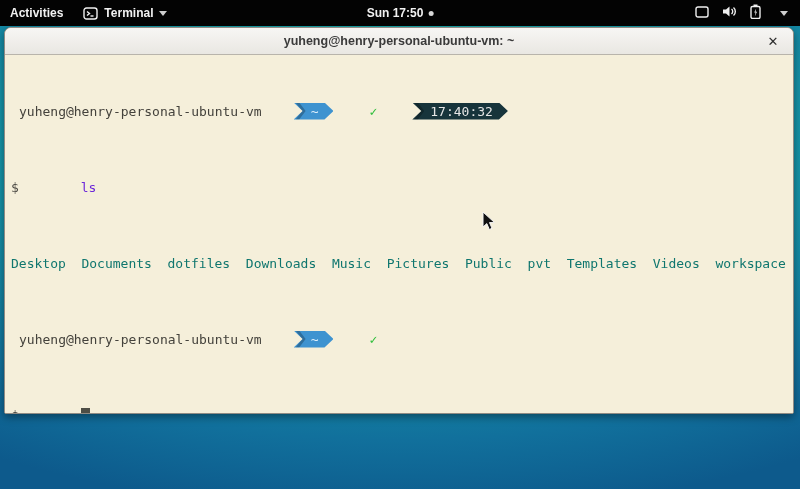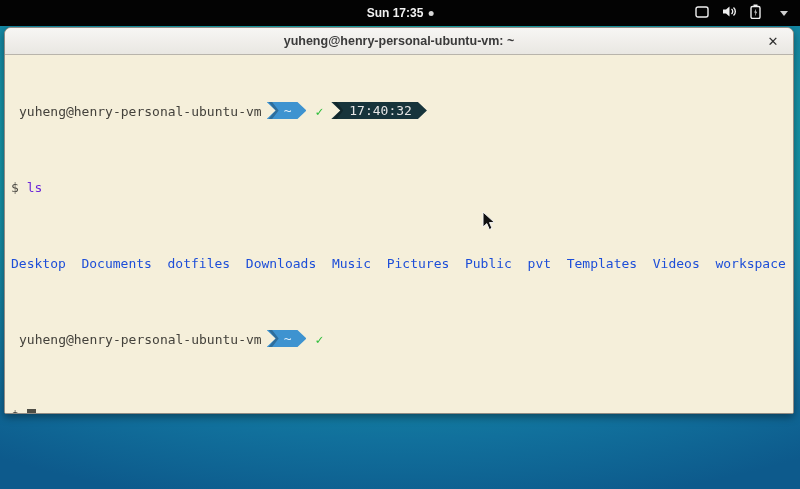--- a/index.html
+++ b/index.html
@@ -61,61 +61,75 @@
     width:18px; height:18px; display:flex; align-items:center; justify-content:center;
   }
 
   
   .term {
     flex:1; background:#f5efda; padding:3px 2px 0 6px;
     font-family:"DejaVu Sans Mono", monospace;
     font-size:13px; line-height:15px; color:#44423c;
     white-space:pre; cursor:text;
   }
-  .tline { height:16px; display:flex; align-items:flex-end; }
+  .tline { height:16px; display:flex; align-items:center;gap:27px; }
   .prompt-user { padding-left:8px; color:#44423c; }
 
   .seg {
     position:relative; display:inline-flex; align-items:center;
     height:17px; margin-left:5px;
     clip-path:polygon(0 0, calc(100% - 9px) 0, 100% 50%, calc(100% - 9px) 100%, 0 100%, 9px 50%);
   }
   .seg .chev {
     position:absolute; left:2px; top:0; bottom:0; width:10px;
     clip-path:polygon(0 0, 35% 0, 100% 50%, 35% 100%, 0 100%, 65% 50%);
     background:rgba(0,0,0,.25);
   }
   .seg-blue { background:#3e93d0; color:#ddeffb; padding:0 15px 0 17px; }
   .seg-dark { background:#17343b; color:#e5e5e5; padding:0 15px 0 18px; margin-left:8px; }
 
   .check { color:#2ebe3a; font-weight:700; margin-left:9px; }
 
   .dollar { color:#4d4b45; }
   .cmd { color:#6d28d9; }
-  .dirs-line { color:#1d4ed8; }
+  .dirs-line { color:#0f766e; }
 
   .cursor-block {
     display:inline-block; width:9px; height:14px; background:#4e4e46;
     margin-left:0; vertical-align:middle;
   }
 
   
   .mouse-cursor { position:absolute; left:482px; top:211px; z-index:50; pointer-events:none; }
 
   svg .stk { stroke:#f0f0f0; fill:none; stroke-width:1.4; }
 </style>
 </head>
 <body>
 
 <div class="desktop">
 
   <div class="topbar">
+    <div class="tb-left">
+      <div class="tb-item">Activities</div>
+      <div class="tb-item">
+        <span class="term-ico">
+          <svg width="15" height="13" viewBox="0 0 15 13">
+            <rect x="1" y="1" width="13" height="11" rx="2.5" class="stk"></rect>
+            <path d="M4 4.5 L6.5 6.5 L4 8.5" class="stk" stroke-width="1.2"></path>
+            <line x1="7.5" y1="9" x2="10.5" y2="9" class="stk" stroke-width="1.2"></line>
+          </svg>
+        </span>
+        <span>Terminal</span>
+        <span class="caret-down"></span>
+      </div>
+    </div>
 
     <div class="tb-center">
-      <span>Sun 17:35</span>
+      <span>Sun 17:50</span>
       <span class="notif-dot"></span>
     </div>
 
     <div class="tb-right">
       <span>
         <svg width="14" height="12" viewBox="0 0 14 12">
           <rect x="1" y="1" width="12" height="10" rx="2" class="stk"></rect>
         </svg>
       </span>
       <span>

